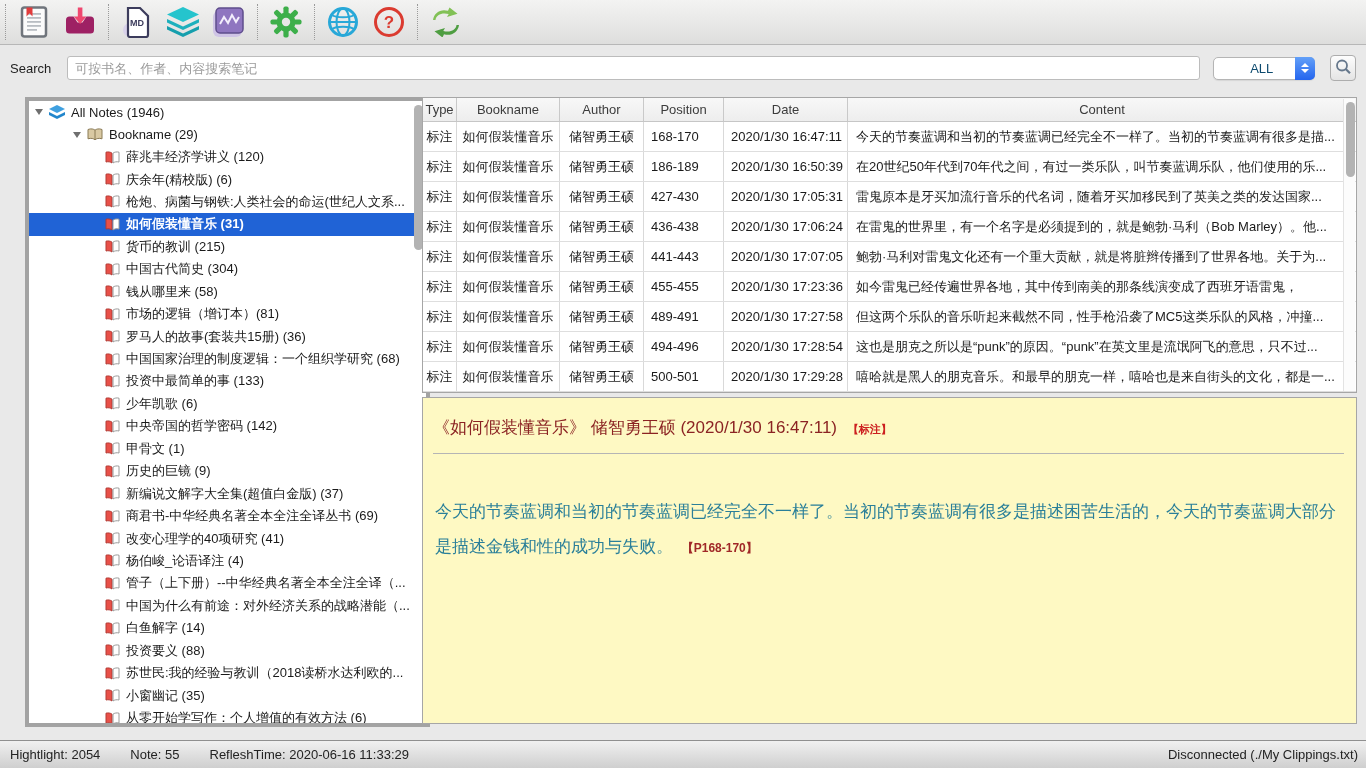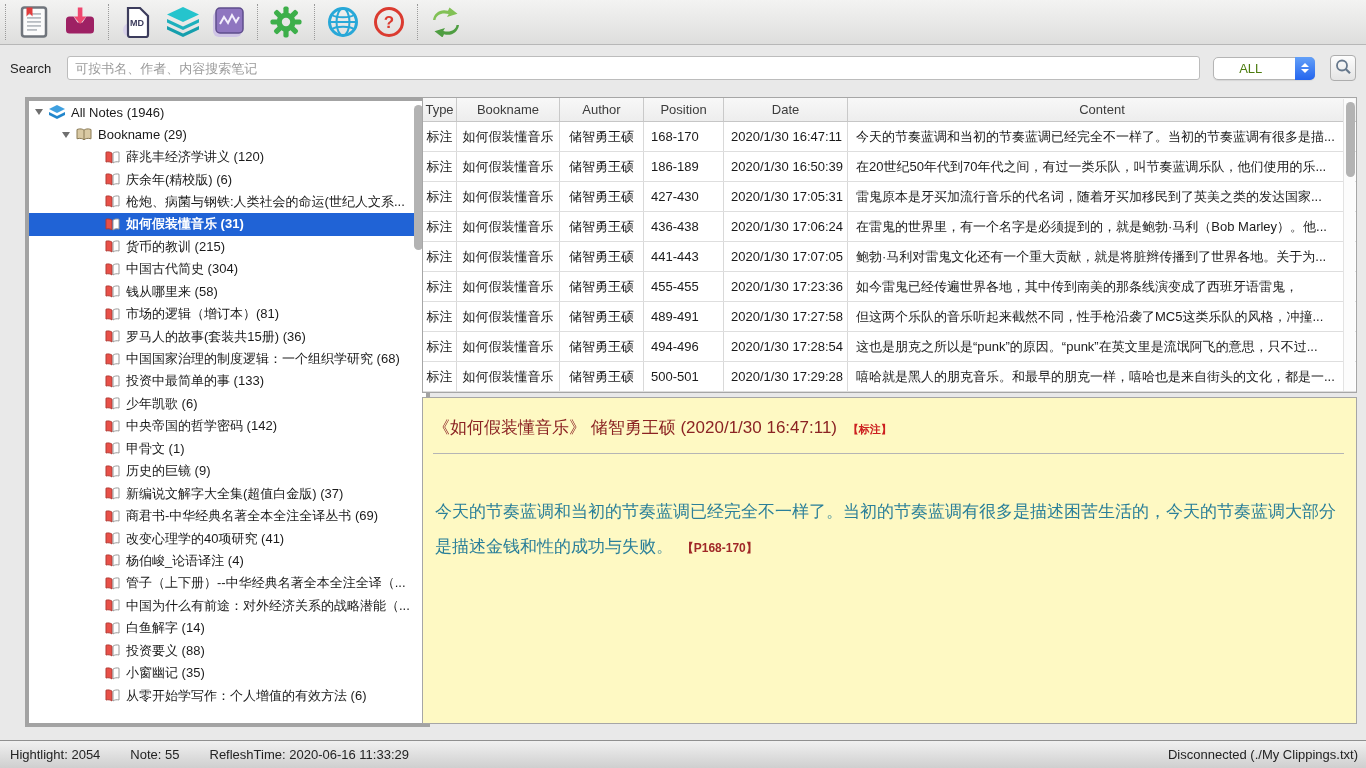--- a/index.html
+++ b/index.html
@@ -27,21 +27,21 @@
   .search-input{
     width:1133px; height:24px; border:1px solid #bcbcbc; border-radius:3px;
     background:#fff; padding:0 7px; font-size:13px; font-family:inherit; color:#222; outline:none;
   }
   .search-input::placeholder{ color:#9b9b9b; }
   .filter-select{
     margin-left:13px; width:102px; height:23px; background:#fff;
     border:1px solid #b5b5b5; border-radius:5px; display:flex; align-items:center;
     position:relative; box-shadow:0 1px 1px rgba(0,0,0,.08);
   }
-  .filter-select .val{ padding-left:25px; color:#4d7c0f; flex:1; }
+  .filter-select .val{ padding-left:25px; color:#0c4a6e; flex:1;margin-left:11px; }
   .filter-select .chev{
     width:20px; height:23px; margin:-1px -1px -1px 0; border-radius:0 5px 5px 0;
     background:linear-gradient(#63a0f8,#2465ee);
     display:flex; flex-direction:column; align-items:center; justify-content:center; gap:2px;
   }
   .chev i{ display:block; width:0; height:0; border-left:4px solid transparent; border-right:4px solid transparent; }
   .chev .up{ border-bottom:4px solid #fff; }
   .chev .dn{ border-top:4px solid #fff; }
   .mag-btn{
     margin-left:15px; width:26px; height:26px; border:1px solid #adadad; border-radius:4px;
@@ -51,21 +51,21 @@
   .sidebar{
     position:absolute; left:25px; top:97px; width:405px; height:630px;
     background:#fff; border:4px solid #a3a3a3; overflow:hidden;
   }
   .tree{ position:absolute; left:0; top:0; width:100%; }
   .trow{ height:22.45px; display:flex; align-items:center; white-space:nowrap; overflow:hidden; }
   .trow .tri{ width:0; height:0; border-left:4.5px solid transparent; border-right:4.5px solid transparent; border-top:6px solid #6f6f6f; margin-right:6px; flex:none; }
   .trow .ic{ margin-right:6px; flex:none; display:flex; }
   .trow .tlabel{ overflow:hidden; }
   .lvl0{ padding-left:6px; }
-  .lvl1{ padding-left:33px; }
+  .lvl1{ padding-left:44px; }
   .lvl2{ padding-left:76px; }
   .trow.selected{ background:#2063d6; color:#fff; font-weight:bold; }
   .sb-scroll{ position:absolute; right:2px; top:2px; width:10px; height:624px; }
   .sb-thumb{ position:absolute; left:0; top:2px; width:9px; height:145px; border-radius:5px; background:#b3b3b3; }
   
   .table-panel{
     position:absolute; left:422px; top:97px; width:935px; height:296px;
     background:#fff; border:1px solid #a6a6a6;
   }
   .thead{ display:flex; height:24px; background:linear-gradient(#f8f8f8,#ededed); border-bottom:1px solid #c6c6c6; }
@@ -492,20 +492,29 @@
         <div class="trow lvl2">
           <span class="ic">
             <svg width="15" height="13" viewBox="0 0 15 13">
               <path d="M1 1.2 C3 0.6 5.6 1 7 2.2 V12 C5.6 10.8 3 10.4 1 11 Z" fill="#e85048" stroke="#b23b34" stroke-width="1"></path>
               <path d="M14 1.2 C12 0.6 9.4 1 8 2.2 V12 C9.4 10.8 12 10.4 14 11 Z" fill="#ffffff" stroke="#9a9a9a" stroke-width="1"></path>
             </svg>
           </span>
           <span class="tlabel">投资要义 (88)</span>
         </div>
 
+        <div class="trow lvl2">
+          <span class="ic">
+            <svg width="15" height="13" viewBox="0 0 15 13">
+              <path d="M1 1.2 C3 0.6 5.6 1 7 2.2 V12 C5.6 10.8 3 10.4 1 11 Z" fill="#e85048" stroke="#b23b34" stroke-width="1"></path>
+              <path d="M14 1.2 C12 0.6 9.4 1 8 2.2 V12 C9.4 10.8 12 10.4 14 11 Z" fill="#ffffff" stroke="#9a9a9a" stroke-width="1"></path>
+            </svg>
+          </span>
+          <span class="tlabel">苏世民:我的经验与教训（2018读桥水达利欧的...</span>
+        </div>
 
         <div class="trow lvl2">
           <span class="ic">
             <svg width="15" height="13" viewBox="0 0 15 13">
               <path d="M1 1.2 C3 0.6 5.6 1 7 2.2 V12 C5.6 10.8 3 10.4 1 11 Z" fill="#e85048" stroke="#b23b34" stroke-width="1"></path>
               <path d="M14 1.2 C12 0.6 9.4 1 8 2.2 V12 C9.4 10.8 12 10.4 14 11 Z" fill="#ffffff" stroke="#9a9a9a" stroke-width="1"></path>
             </svg>
           </span>
           <span class="tlabel">小窗幽记 (35)</span>
         </div>

